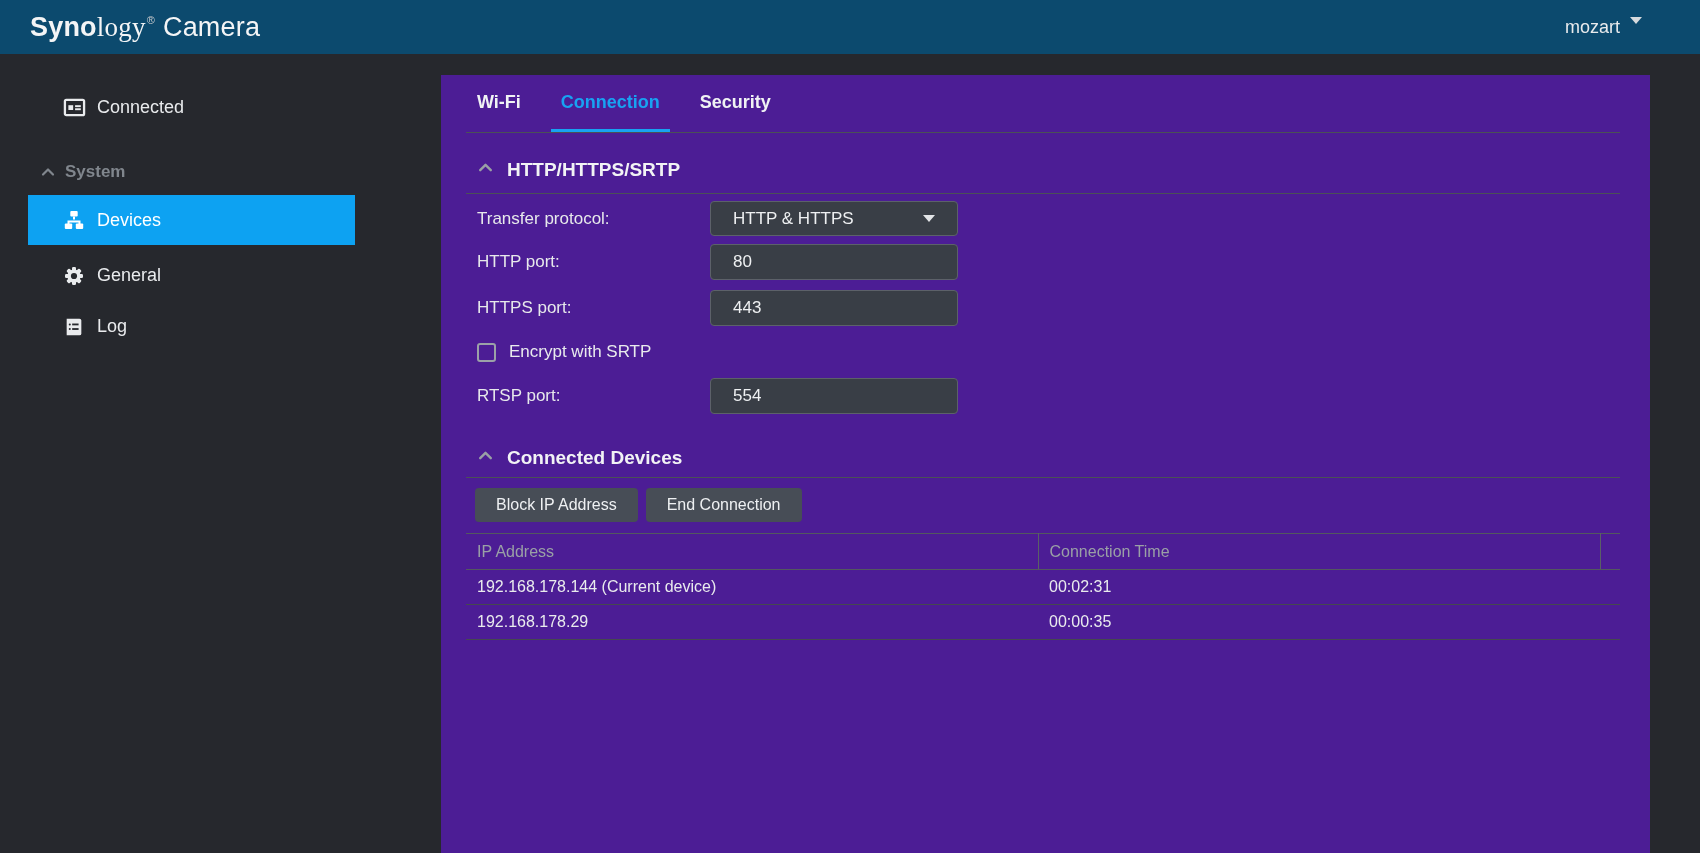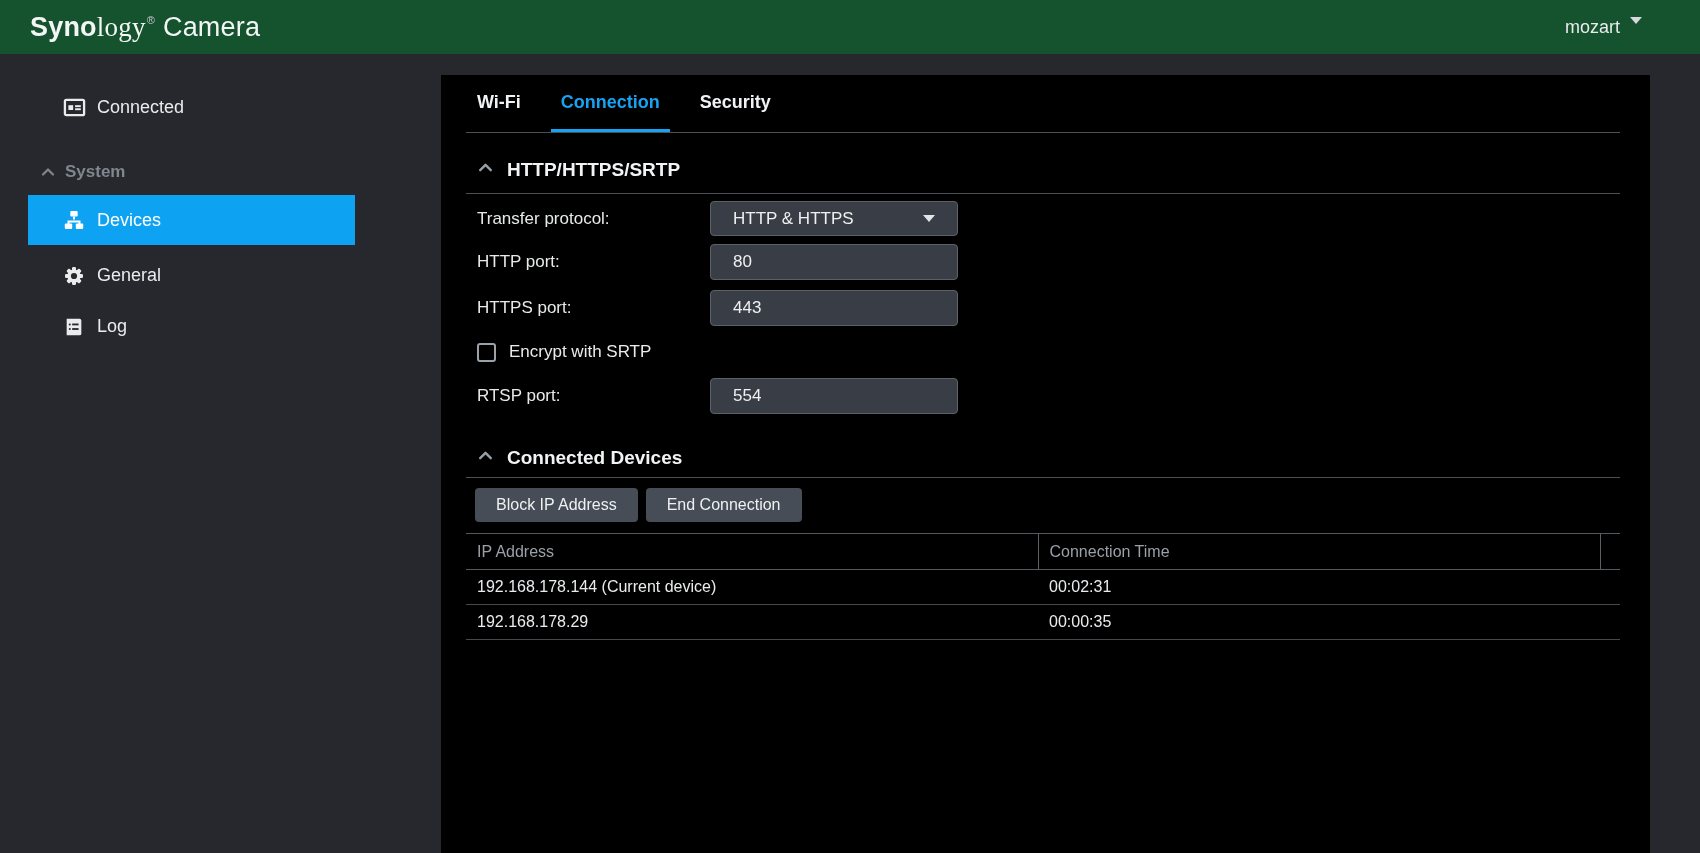--- a/index.html
+++ b/index.html
@@ -7,21 +7,21 @@
   body {
     background:#26282d;
     font-family:"Liberation Sans", sans-serif;
     color:#eceef0;
     position:relative;
   }
 
   
   .topbar {
     position:absolute; left:0; top:0; width:1700px; height:54px;
-    background:#14532d;
+    background:#0c4a6e;
     display:flex; align-items:center; justify-content:space-between;
     padding:0 58px 0 30px;
   }
   .logo { font-size:27px; color:#f4f5f6; letter-spacing:0.2px; display:flex; align-items:flex-start; }
   .logo .bold  { font-weight:bold; font-family:"Liberation Sans", sans-serif; }
   .logo .serif { font-family:"Liberation Serif", serif; }
   .logo .reg   { font-size:11px; margin:2px 2px 0 1px; color:#c6c9cc; }
   .logo .app   { font-weight:400; margin-left:6px; }
   .user-menu { display:flex; align-items:flex-start; gap:10px; font-size:18px; color:#e9ebed; cursor:pointer; }
   .caret-down {
@@ -41,21 +41,21 @@
   .group-row {
     position:absolute; left:28px; width:327px; height:28px;
     display:flex; align-items:center; padding-left:12px; gap:9px;
     font-size:17px; font-weight:bold; color:#80868d; cursor:pointer;
   }
   .chev { width:16px; height:16px; }
 
   
   .panel {
     position:absolute; left:441px; top:75px; width:1209px; bottom:0;
-    background:#000000;
+    background:#4c1d95;
   }
   .tabs { position:absolute; left:0; top:0; height:57px; display:flex; padding-left:26px; }
   .tab {
     height:57px; display:flex; align-items:center; padding:0 10px; margin-right:20px;
     font-size:18px; font-weight:bold; color:#f0f2f4; cursor:pointer;
     border-bottom:3px solid transparent;
   }
   .tab.active { color:#18a2f2; border-bottom-color:#18a2f2; }
   .divider { position:absolute; left:25px; width:1154px; height:1px; background:#4b5057; }
 

